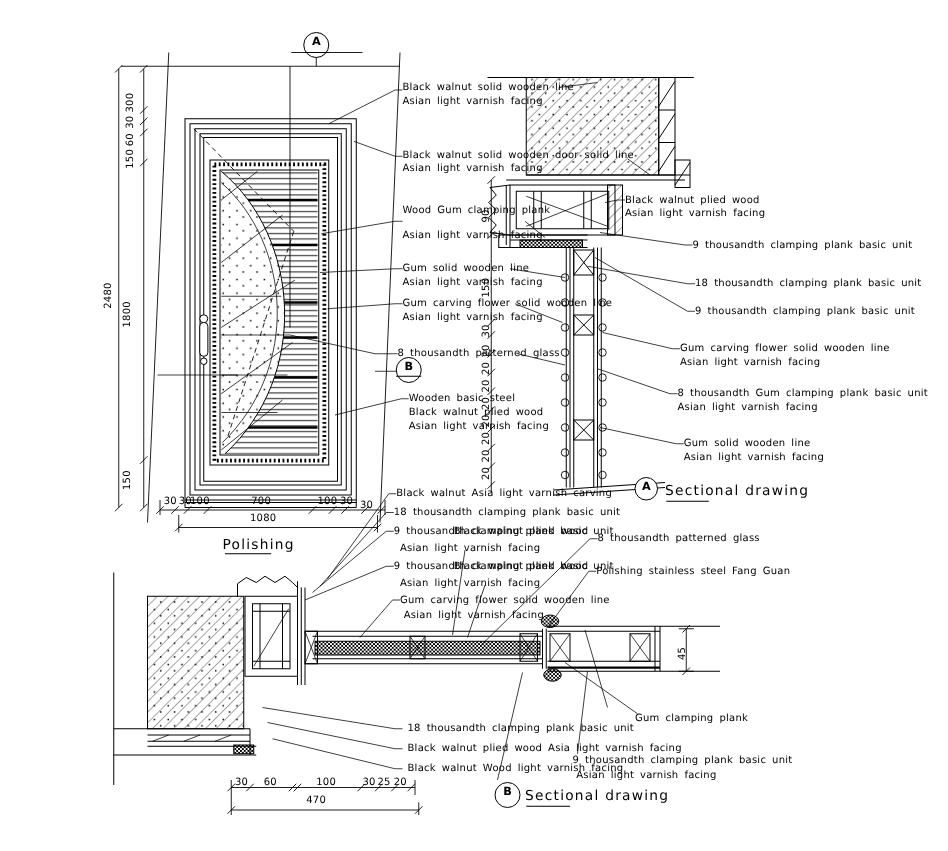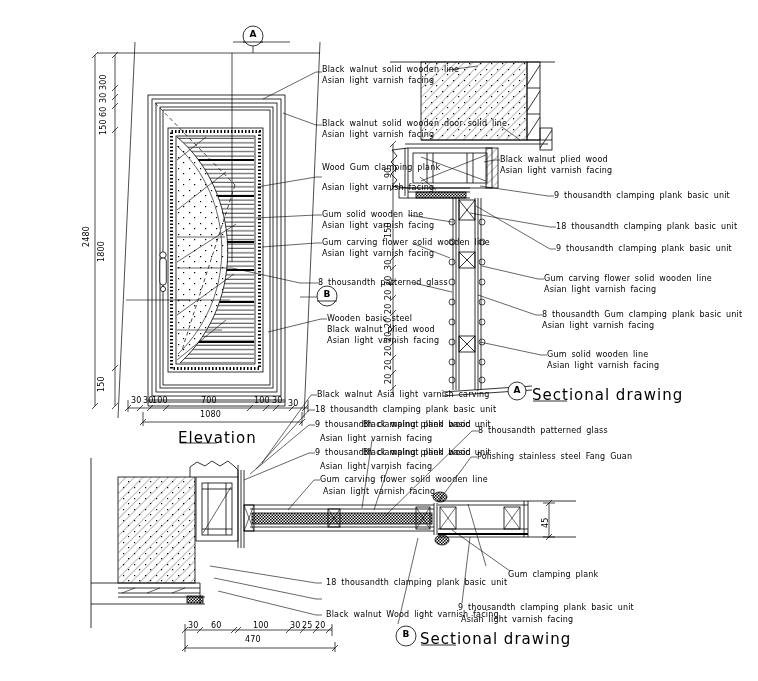--- a/index.html
+++ b/index.html
@@ -3,21 +3,21 @@
 <meta charset="utf-8">
 <style>
   html,body{margin:0;padding:0;background:#fff;}
   #canvas{position:relative;width:758px;height:681px;background:#fff;overflow:hidden;
           font-family:"DejaVu Sans",sans-serif;color:#000;}
   #linework{position:absolute;left:0;top:0;}
   .ann{position:absolute;font-size:8px;line-height:10px;white-space:nowrap;word-spacing:2px;letter-spacing:.2px;}
   .dim{position:absolute;font-size:8px;white-space:nowrap;letter-spacing:.2px;}
   .vdim{position:absolute;font-size:8px;white-space:nowrap;letter-spacing:.2px;
         transform:rotate(-90deg);transform-origin:0 0;}
-  .title{position:absolute;font-size:15px;letter-spacing:1px;white-space:nowrap;}
+  .title{position:absolute;font-size:11px;letter-spacing:1px;white-space:nowrap;}
   .mletter{position:absolute;font-size:9px;font-weight:bold;width:10px;text-align:center;}
 </style>
 </head>
 <body>
 
 <div id="canvas">
 
 <svg id="linework" width="758" height="681" viewBox="0 0 758 681" stroke="#000" fill="none" stroke-width="0.8">
   <defs>
     <pattern id="ph" patternUnits="userSpaceOnUse" width="6" height="6" patternTransform="rotate(45)">
@@ -316,21 +316,21 @@
     <line x1="533" y1="401" x2="567" y2="401"></line>
     <line x1="421" y1="645" x2="456" y2="645"></line>
   </g>
 </svg>
 
 <div class="mletter" style="left:248px;top:29px">A</div>
 <div class="mletter" style="left:322px;top:289px">B</div>
 <div class="mletter" style="left:512px;top:385px">A</div>
 <div class="mletter" style="left:401px;top:629px">B</div>
 
-<div class="title" style="left:178px;top:429px">Elevation</div>
+<div class="title" style="left:178px;top:429px">Polishing</div>
 <div class="title" style="left:532px;top:386px">Sectional drawing</div>
 <div class="title" style="left:420px;top:630px">Sectional drawing</div>
 
 <div class="vdim" style="left:99px;top:90px">300</div>
 <div class="vdim" style="left:99px;top:103px">30</div>
 <div class="vdim" style="left:99px;top:117px">60</div>
 <div class="vdim" style="left:99px;top:135px">150</div>
 <div class="vdim" style="left:82px;top:247px">2480</div>
 <div class="vdim" style="left:97px;top:262px">1800</div>
 <div class="vdim" style="left:97px;top:392px">150</div>
@@ -400,17 +400,18 @@
 <div class="ann" style="left:315px;top:448px">9 thousandth clamping plank basic unit</div>
 <div class="ann" style="left:363px;top:448px">Black walnut plied wood</div>
 <div class="ann" style="left:320px;top:462px">Asian light varnish facing</div>
 <div class="ann" style="left:478px;top:426px">8 thousandth patterned glass</div>
 <div class="ann" style="left:477px;top:452px">Polishing stainless steel Fang Guan</div>
 <div class="ann" style="left:320px;top:475px">Gum carving flower solid wooden line</div>
 <div class="ann" style="left:323px;top:487px">Asian light varnish facing</div>
 
 <div class="ann" style="left:508px;top:570px">Gum clamping plank</div>
 <div class="ann" style="left:326px;top:578px">18 thousandth clamping plank basic unit</div>
+<div class="ann" style="left:326px;top:594px">Black walnut plied wood Asia light varnish facing</div>
 <div class="ann" style="left:326px;top:610px">Black walnut Wood light varnish facing</div>
 <div class="ann" style="left:458px;top:603px">9 thousandth clamping plank basic unit</div>
 <div class="ann" style="left:461px;top:615px">Asian light varnish facing</div>
 
 </div>
 
 </body></html>

